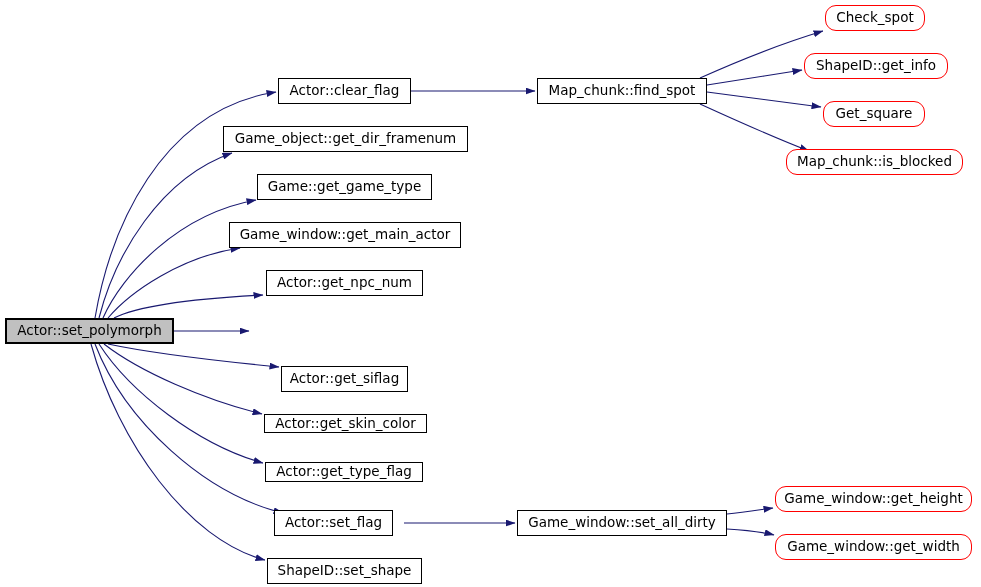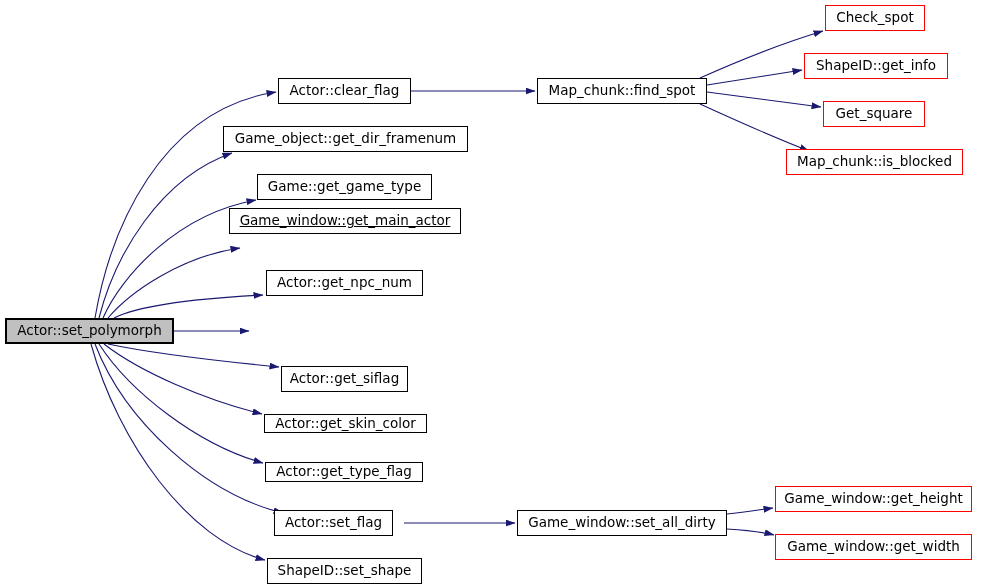--- a/index.html
+++ b/index.html
@@ -28,21 +28,21 @@
     background: var(--node-fill, #ffffff);
     color: var(--text-color, #000000);
     display: flex;
     align-items: center;
     justify-content: center;
     font-size: 13.5px;
     line-height: 1;
     white-space: nowrap;
     cursor: pointer;
   }
-  .node.external { border-color: var(--external-border, #ff0000); }
+  .node.external { border-color: var(--external-border, #ff0000); border-radius: 11px; }
   .node.selected {
     background: var(--selected-fill, #c0c0c0);
     border-width: 2px;
   }
   .node-label { pointer-events: none; }
 </style>
 </head>
 <body>
 
 <div id="stage" style="--bg: #ffffff; --edge-color: #191970; --node-border: #000000; --external-border: #ff0000; --node-fill: #ffffff; --selected-fill: #c0c0c0; --text-color: #000000;">
@@ -77,21 +77,21 @@
     </div>
     <div class="node internal" style="left: 278px; top: 78px; width: 133px; height: 26px; text-align: right;">
       <span class="node-label">Actor::clear_flag</span>
     </div>
     <div class="node internal" style="left: 223px; top: 126px; width: 245px; height: 26px;">
       <span class="node-label">Game_object::get_dir_framenum</span>
     </div>
     <div class="node internal" style="left: 257px; top: 174px; width: 175px; height: 26px;">
       <span class="node-label">Game::get_game_type</span>
     </div>
-    <div class="node internal" style="left: 229px; top: 208px; width: 232px; height: 26px; text-decoration: underline;">
+    <div class="node internal" style="left: 229px; top: 222px; width: 232px; height: 26px;">
       <span class="node-label">Game_window::get_main_actor</span>
     </div>
     <div class="node internal" style="left: 266px; top: 270px; width: 157px; height: 26px;">
       <span class="node-label">Actor::get_npc_num</span>
     </div>
     <div class="node internal" style="left: 281px; top: 366px; width: 127px; height: 26px;">
       <span class="node-label">Actor::get_siflag</span>
     </div>
     <div class="node internal" style="left: 264px; top: 414px; width: 163px; height: 19px;">
       <span class="node-label">Actor::get_skin_color</span>

